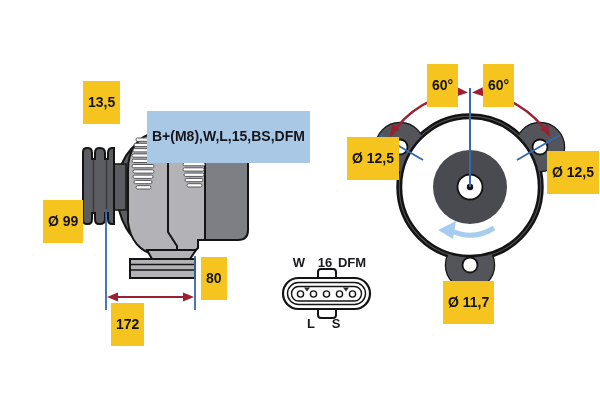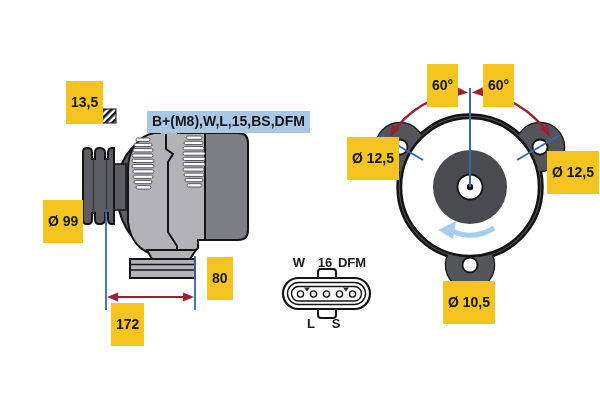--- a/index.html
+++ b/index.html
@@ -19,21 +19,21 @@
     background:var(--label-yellow,#f5c41e);
     color:var(--label-text,#14141a);
     font-weight:bold;font-size:14px;line-height:1.2;
     padding:13px 5px;white-space:nowrap;
   }
   .tag-blue{
     position:absolute;z-index:3;
     background:var(--label-blue-bg,#a9c8e6);
     color:var(--label-text,#14141a);
     font-weight:bold;font-size:14px;line-height:1.25;
-    padding:2px 5px;white-space:nowrap;
+    padding:17px 5px;white-space:nowrap;
   }
   .pin-label{
     position:absolute;z-index:3;
     color:#1a1a1f;font-size:13px;font-weight:600;
     transform:translateX(-50%);white-space:nowrap;
   }
 </style>
 </head>
 <body>
 
@@ -164,31 +164,31 @@
         <circle cx="313.5" cy="294" r="3.1"></circle>
         <circle cx="326.5" cy="294" r="3.1"></circle>
         <circle cx="339.5" cy="294" r="3.1"></circle>
         <circle cx="352.5" cy="294" r="3.1"></circle>
       </g>
       <polygon points="304,287.5 310,287.5 307,291.5" fill="#2b2b30"></polygon>
       <polygon points="343,287.5 349,287.5 346,291.5" fill="#2b2b30"></polygon>
     </g>
   </svg>
 
-  <div class="tag" style="left:66px;top:81px">13,5</div>
+  <div class="tag" style="left:83px;top:81px">13,5</div>
   <div class="tag-blue" style="left:147px;top:111px">B+(M8),W,L,15,BS,DFM</div>
   <div class="tag" style="left:43px;top:200px">Ø 99</div>
-  <div class="tag" style="left:207px;top:257px">80</div>
+  <div class="tag" style="left:201px;top:257px">80</div>
   <div class="tag" style="left:111px;top:303px">172</div>
 
   <div class="tag" style="left:427px;top:64px">60°</div>
   <div class="tag" style="left:483px;top:64px">60°</div>
   <div class="tag" style="left:347px;top:137px">Ø 12,5</div>
   <div class="tag" style="left:547px;top:151px">Ø 12,5</div>
-  <div class="tag" style="left:443px;top:281px">Ø 10,5</div>
+  <div class="tag" style="left:443px;top:281px">Ø 11,7</div>
 
   <div class="pin-label" style="left:299px;top:255px">W</div>
   <div class="pin-label" style="left:325px;top:255px">16</div>
   <div class="pin-label" style="left:352px;top:255px">DFM</div>
   <div class="pin-label" style="left:311px;top:316px">L</div>
   <div class="pin-label" style="left:336px;top:316px">S</div>
 
 </div>
 
 </body></html>

